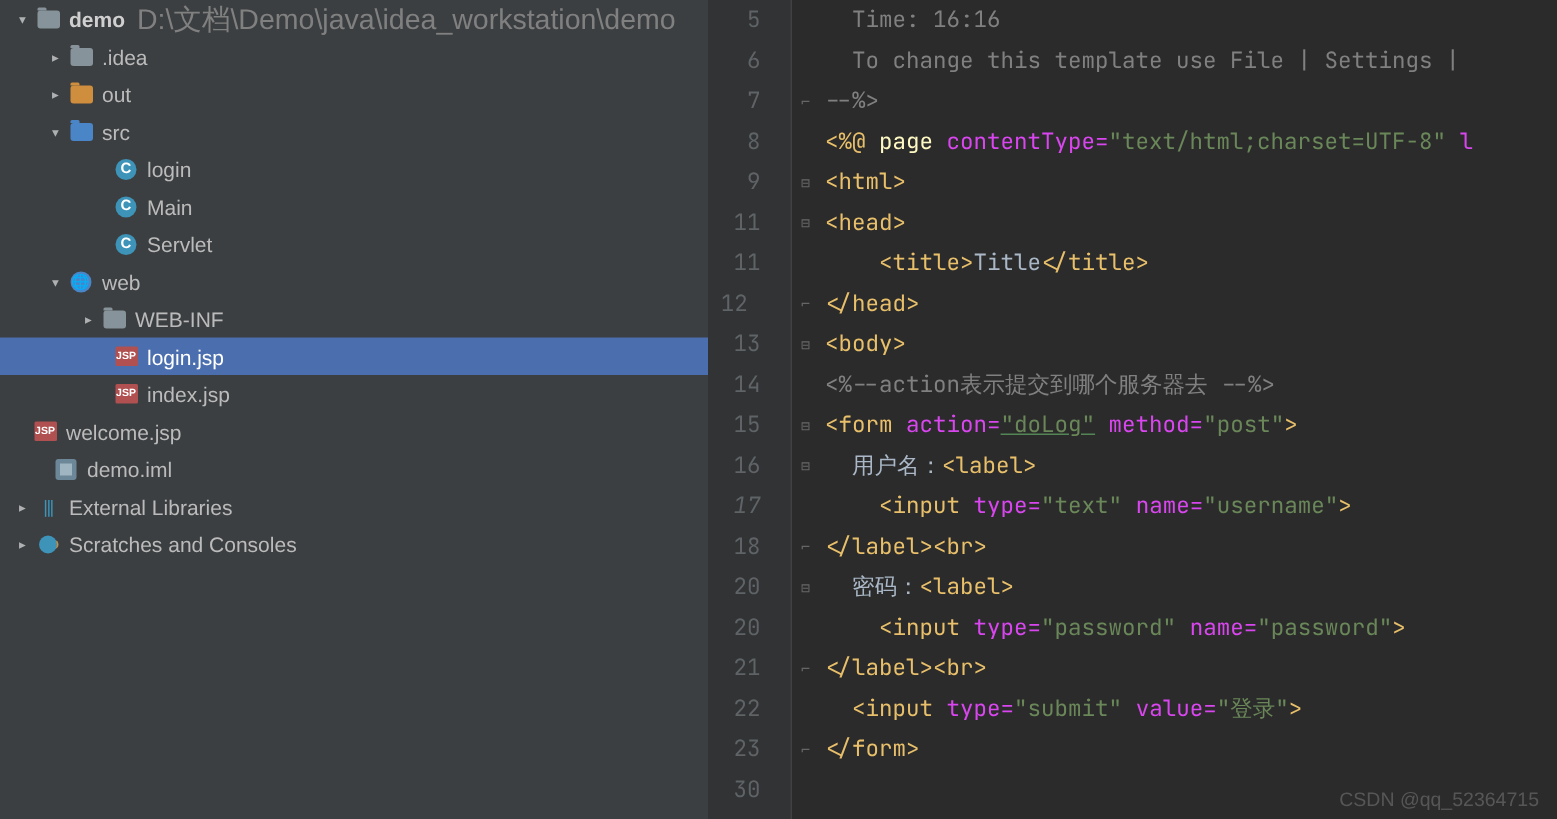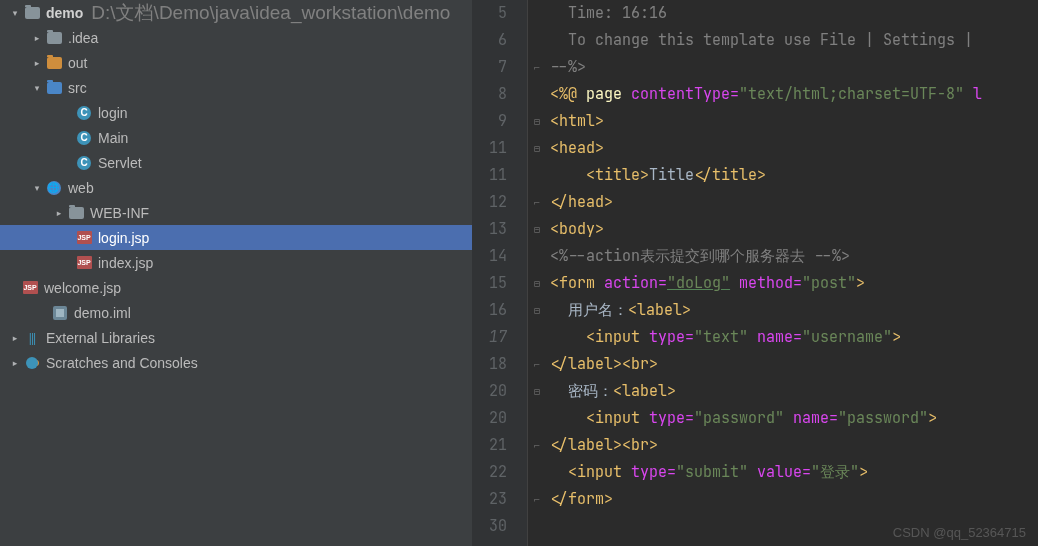--- a/index.html
+++ b/index.html
@@ -173,21 +173,21 @@
       </span>
     <span class="label">index.jsp</span>
   </div>
   <div class="tree-row" style="">
     <span class="arrow empty">▸</span>
     <span class="ticon">
         <span class="jspicon">JSP</span>
       </span>
     <span class="label">welcome.jsp</span>
   </div>
-  <div class="tree-row" style="padding-left:36px">
+  <div class="tree-row" style="padding-left:20px">
     <span class="arrow empty">▸</span>
     <span class="ticon">
         <span class="imlicon"></span>
       </span>
     <span class="label">demo.iml</span>
   </div>
   <div class="tree-row" style="padding-left:8px">
     <span class="arrow">▸</span>
     <span class="ticon libicon"></span>
     <span class="label">External Libraries</span>
@@ -203,21 +203,21 @@
 
 <div class="editor">
   <div class="gutter" id="gutter">
       <div style="height: 27px;">5</div>
       <div style="height: 27px;">6</div>
       <div style="height: 27px;">7</div>
       <div style="height: 27px;">8</div>
       <div style="height: 27px;">9</div>
       <div style="height: 27px;">11</div>
       <div style="height: 27px;">11</div>
-      <div style="height: 27px;">12</div>
+      <div style="height: 27px; text-align: center;">12</div>
       <div style="height: 27px;">13</div>
       <div style="height: 27px;">14</div>
       <div style="height: 27px;">15</div>
       <div style="height: 27px;">16</div>
       <div style="height: 27px; font-style: italic;">17</div>
       <div style="height: 27px;">18</div>
       <div style="height: 27px;">20</div>
       <div style="height: 27px;">20</div>
       <div style="height: 27px;">21</div>
       <div style="height: 27px;">22</div>

